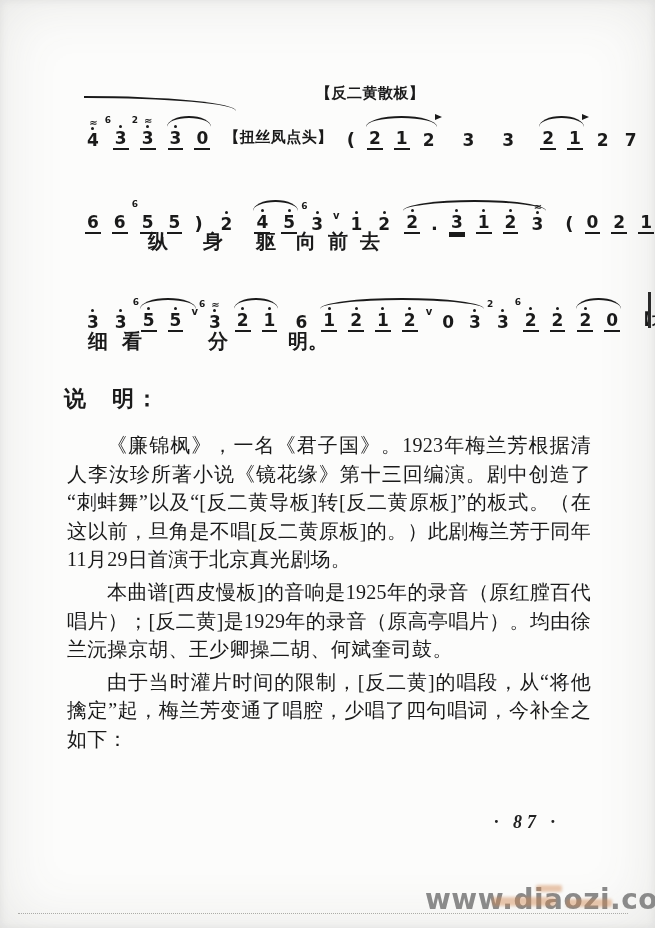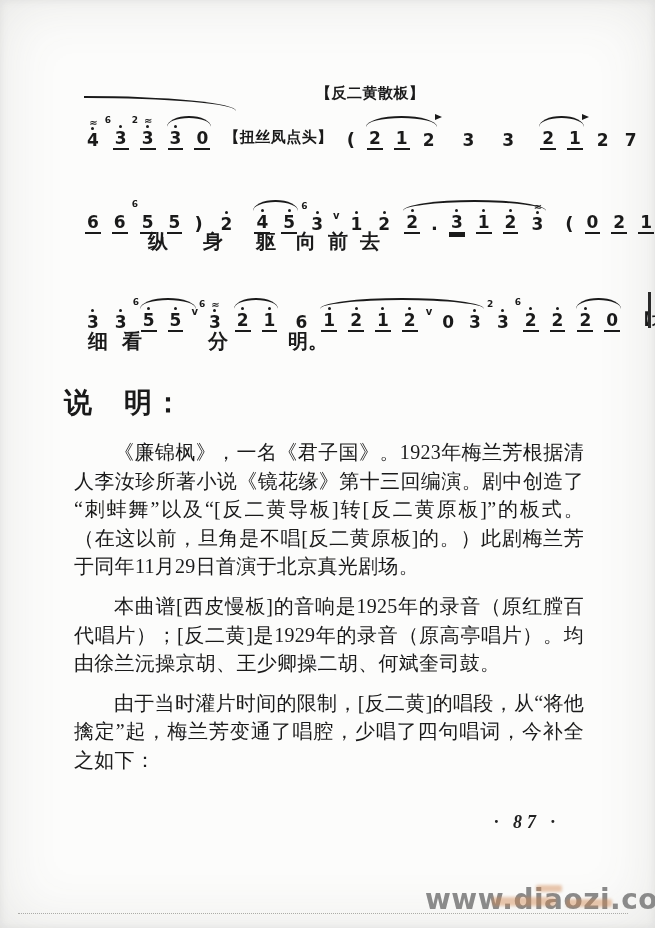--- a/index.html
+++ b/index.html
@@ -37,24 +37,24 @@
 
   
   .mline-1 > :nth-child(4){margin:0 2px;}
   .mline-1 > :nth-child(7),.mline-1 > :nth-child(8),.mline-1 > :nth-child(9){margin-left:12px;}
   .mline-2 > :nth-child(4){margin-left:4px;}
   .mline-2 > :nth-child(5){margin-left:8px;}
   .mline-2 > :nth-child(10){margin-left:8px;}
   .mline-3 > :nth-child(6){margin-left:4px;}
 
   
-  .sm-heading{position:absolute;left:64px;top:384px;font-size:28px;font-weight:bold;letter-spacing:2px;}
+  .sm-heading{position:absolute;left:64px;top:384px;font-size:22px;font-weight:bold;letter-spacing:2px;}
   .text-block{position:absolute;left:63px;top:427px;width:532px;font-size:20px;line-height:28.6px;
         letter-spacing:.3px;text-align:justify;}
-  .text-block p{margin:11px;text-indent:2em;}
+  .text-block p{margin:4px;text-indent:2em;}
 
   
   .page-num{position:absolute;left:494px;top:812px;font:italic bold 18px "Liberation Serif",serif;letter-spacing:5px;color:#222;}
   .wm-name{position:absolute;left:424px;top:833px;font:bold 45px "DejaVu Sans",sans-serif;letter-spacing:13px;color:#787878;white-space:nowrap;}
   .wm-url{position:absolute;left:425px;top:883px;font:bold 28px "DejaVu Sans",sans-serif;letter-spacing:.5px;color:#8a8a8a;white-space:nowrap;}
   .wm-smudge{position:absolute;background:rgba(209,134,77,.45);filter:blur(1.5px);border-radius:2px;}
   .sm1{left:492px;top:897px;width:64px;height:9px;}
   .sm2{left:566px;top:899px;width:46px;height:8px;}
   .sm3{left:536px;top:885px;width:26px;height:7px;}
   .edge-artifact{position:absolute;left:648px;top:292px;width:3px;height:36px;background:#2a2a2a;}

